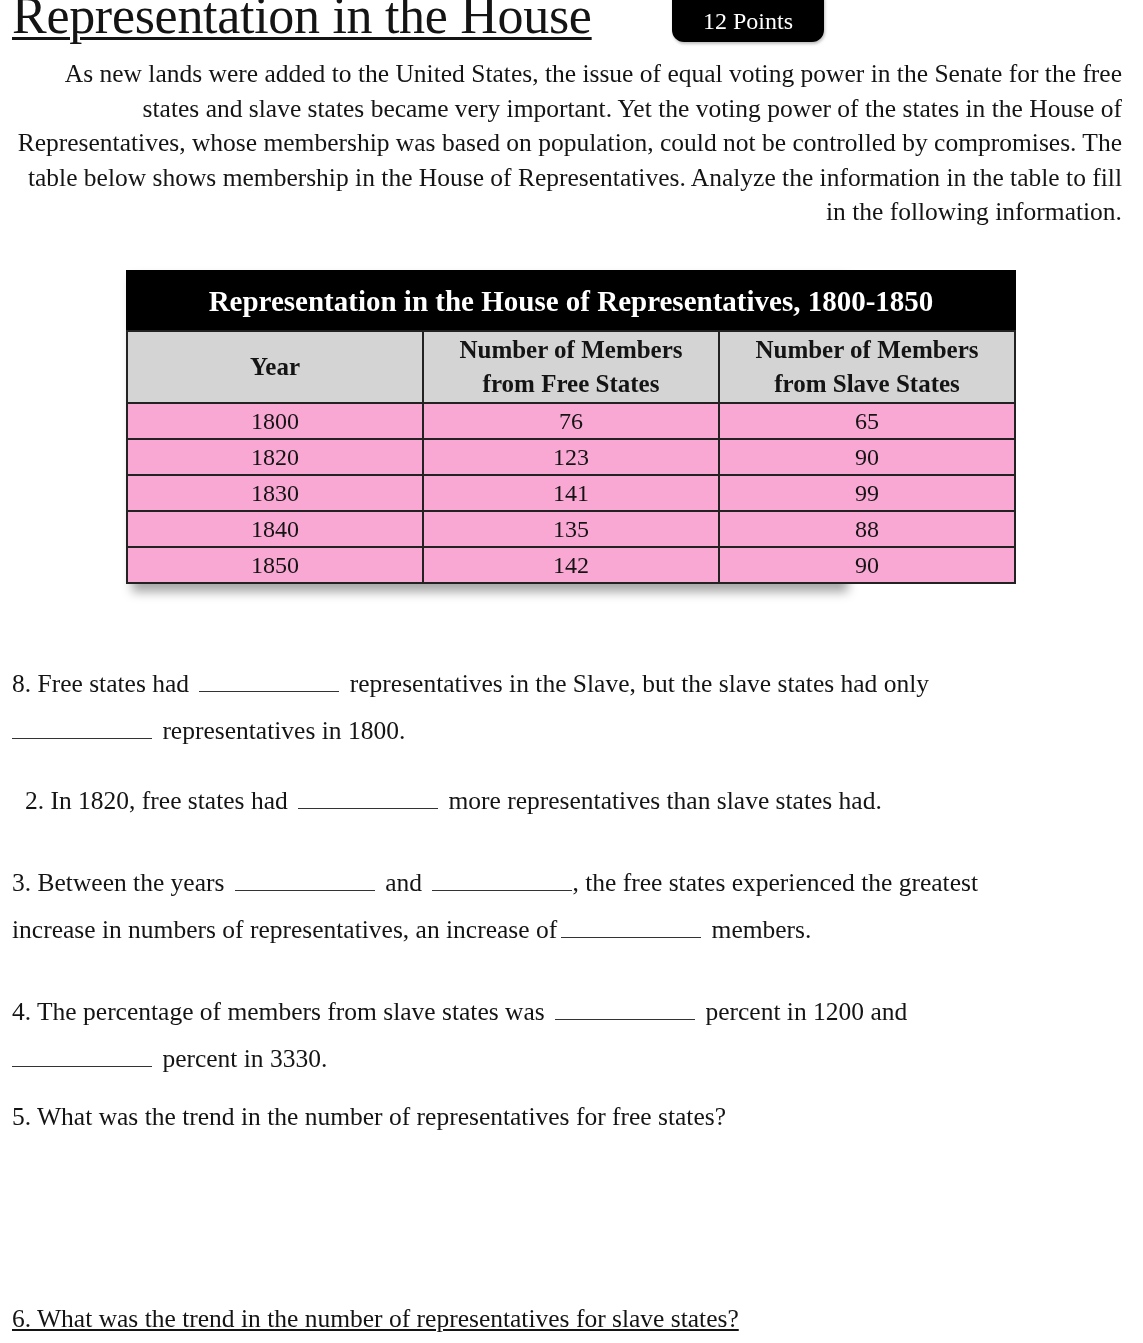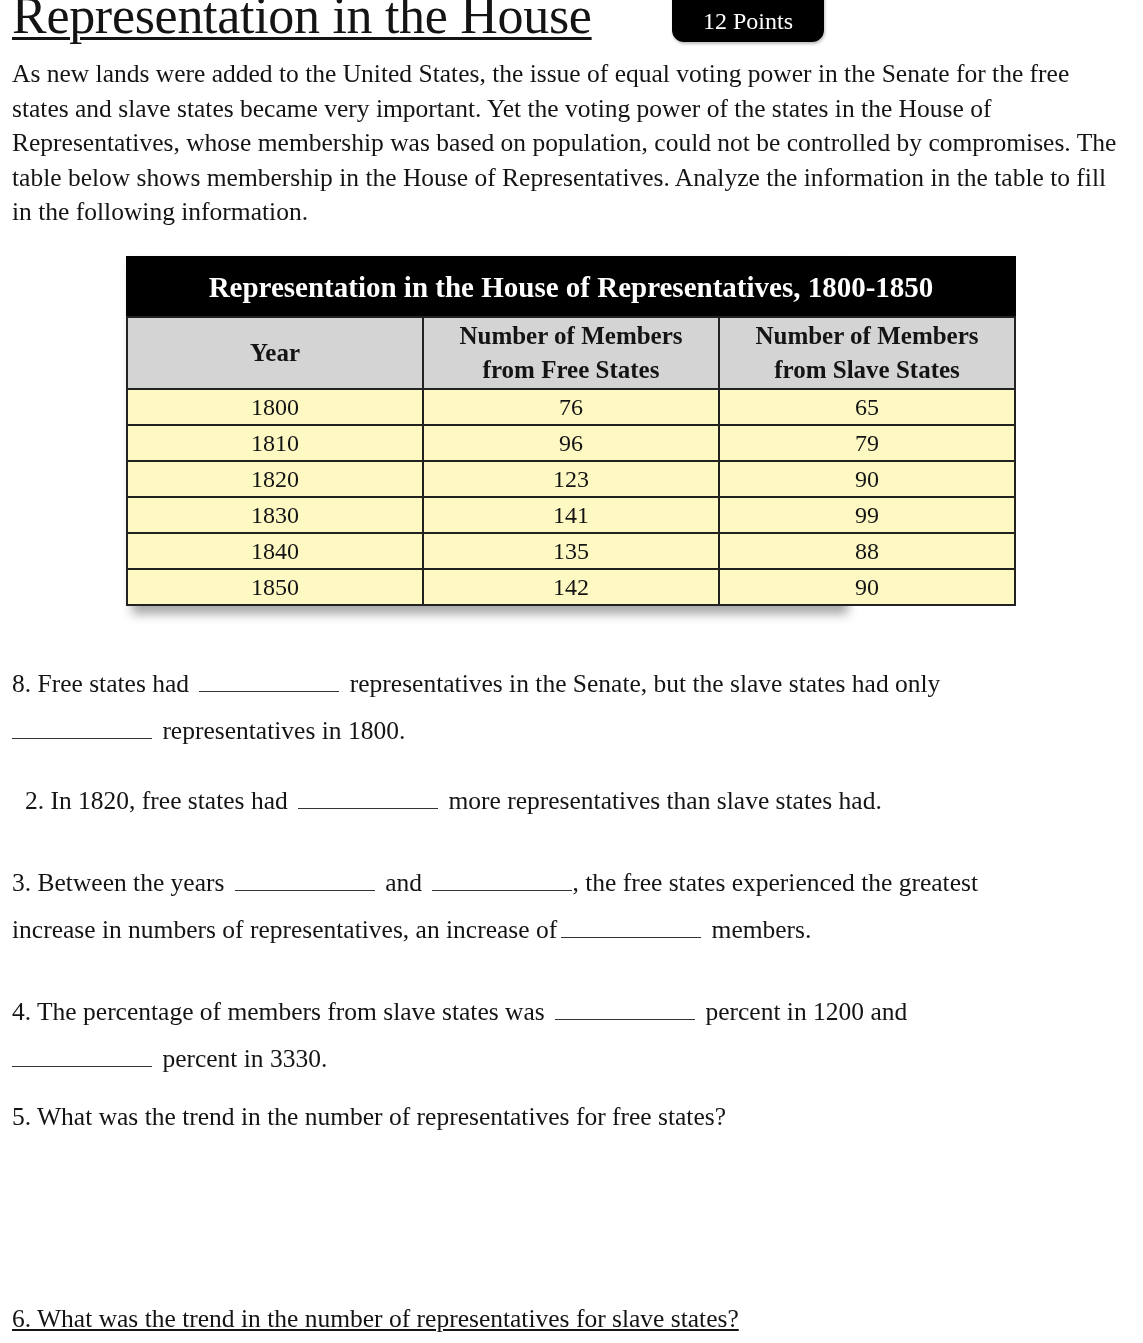--- a/index.html
+++ b/index.html
@@ -46,25 +46,26 @@
     box-shadow: 1px 2px 3px rgba(0,0,0,0.25);
   }
   .intro {
     position: absolute;
     left: 12px;
     top: 57px;
     width: 1110px;
     font-size: 25.5px;
     line-height: 34.5px;
     margin: 0;
+    text-align: right;
   }
   .table-wrap {
     position: absolute;
     left: 126px;
-    top: 256px;
+    top: 270px;
     width: 716px;
     box-shadow: 6px 8px 10px rgba(0,0,0,0.35);
   }
   table.rep-table {
     width: 888px;
     border-collapse: collapse;
     table-layout: fixed;
     border: 2px solid #000;
   }
   .rep-table caption {
@@ -88,21 +89,21 @@
     text-align: center;
     padding: 0;
   }
   .rep-table td {
     font-size: 24px;
     height: 34px;
     line-height: 34px;
     border: 2px solid #222;
     text-align: center;
     padding: 0;
-    background: #fef9c3;
+    background: #f9a8d4;
     margin-left: 48px;
   }
   .question {
     position: absolute;
     left: 12px;
     font-size: 25.5px;
     line-height: 47px;
     margin: 0;
     white-space: nowrap;
   }
@@ -152,25 +153,20 @@
         </th>
       </tr>
     </thead>
     <tbody>
       <tr>
         <td>1800</td>
         <td>76</td>
         <td>65</td>
       </tr>
       <tr>
-        <td>1810</td>
-        <td>96</td>
-        <td>79</td>
-      </tr>
-      <tr>
         <td>1820</td>
         <td>123</td>
         <td>90</td>
       </tr>
       <tr>
         <td>1830</td>
         <td>141</td>
         <td>99</td>
       </tr>
       <tr>
@@ -183,21 +179,21 @@
         <td>142</td>
         <td>90</td>
       </tr>
     </tbody>
   </table>
 </div>
 
 <p class="question" style="top:660px;">
   <span>8. Free states had</span>
   <span class="blank"></span>
-  <span>representatives in the Senate, but the slave states had only</span><br>
+  <span>representatives in the Slave, but the slave states had only</span><br>
   <span class="blank first"></span>
   <span>representatives in 1800.</span>
 </p>
 
 <p class="question" style="top:777px;margin-left:13px;">
   <span>2. In 1820, free states had</span>
   <span class="blank"></span>
   <span>more representatives than slave states had.</span>
 </p>
 

